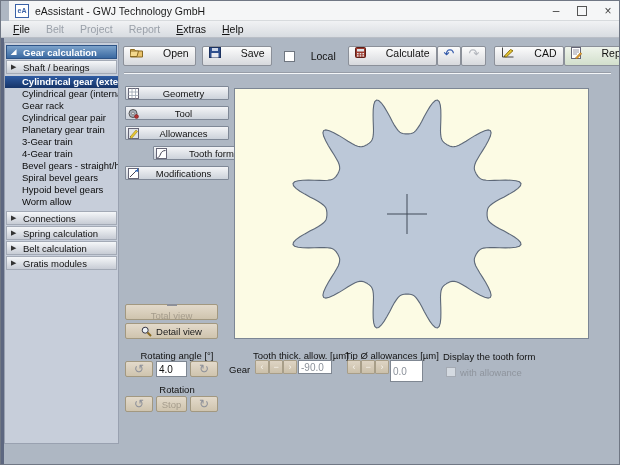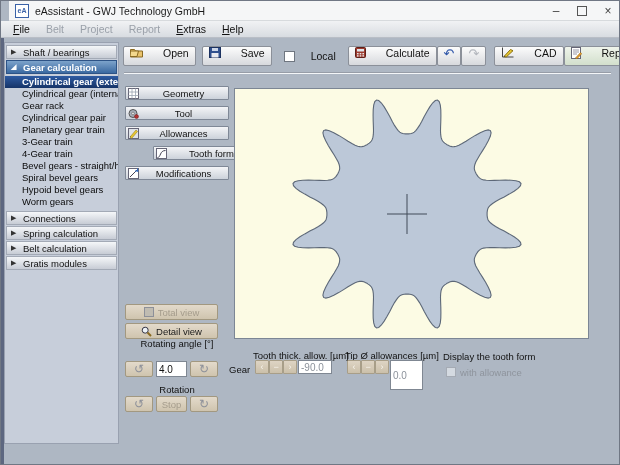--- a/index.html
+++ b/index.html
@@ -56,21 +56,21 @@
     font-size:9.5px;color:#111;box-sizing:border-box;padding:0 2px;}
   .pbtn .picon{width:11px;height:11px;flex:0 0 11px;margin-right:2px;display:flex;}
   .pbtn .plabel{flex:1;text-align:center;}
   
   .canvas{position:absolute;left:233px;top:87px;width:355px;height:251px;
     background:#fcfbe4;border:1px solid #7c8694;box-sizing:border-box;}
   
   .bbtn{position:absolute;display:flex;align-items:center;justify-content:center;
     background:linear-gradient(#e3dacb,#cfc4ae);border:1px solid #a29880;border-radius:2px;
     font-size:9.5px;color:#1a1a1a;box-sizing:border-box;gap:4px;}
-  .bbtn.disabled{color:#a59c8c;}
+  .bbtn.disabled{color:#a59c8c;flex-direction:column;}
   .bbtn .rglyph{font-size:12px;line-height:1;color:#8d9099;}
   .view-icon-sq{width:8px;height:8px;border:1px solid #8d9099;background:#c0bcb2;display:inline-block;}
   
   .ctl-label{position:absolute;font-size:9.5px;color:#111;white-space:nowrap;}
   .ctl-label.center{text-align:center;}
   .ctl-label.disabled{color:#8e949d;}
   .tinput{position:absolute;height:16px;font-size:10px;font-family:"Liberation Sans",sans-serif;
     border:1px solid #7f8792;background:#fff;box-sizing:border-box;padding:0 2px;color:#111;}
   .tinput.dis{color:#8c929b;}
   .spin{position:absolute;width:13px;height:14px;font-size:9px;color:#f7f4ec;
@@ -98,40 +98,40 @@
     <span class="menu-item disabled">Belt</span>
     <span class="menu-item disabled">Project</span>
     <span class="menu-item disabled">Report</span>
     <span class="menu-item mnu">Extras</span>
     <span class="menu-item mnu">Help</span>
   </div>
 
   <div class="edge-strip"></div>
 
   <div class="sidebar">
-    <div class="acc-header">
-      <span class="arr">▶</span>
-      <span>Shaft / bearings</span>
-    </div>
     <div class="acc-header active">
       <span class="arr">◢</span>
       <span>Gear calculation</span>
+    </div>
+    <div class="acc-header">
+      <span class="arr">▶</span>
+      <span>Shaft / bearings</span>
     </div>
     <div style="padding:2px 0;">
       <div class="acc-item selected">Cylindrical gear (external)</div>
       <div class="acc-item">Cylindrical gear (internal)</div>
       <div class="acc-item">Gear rack</div>
       <div class="acc-item">Cylindrical gear pair</div>
       <div class="acc-item">Planetary gear train</div>
       <div class="acc-item">3-Gear train</div>
       <div class="acc-item">4-Gear train</div>
       <div class="acc-item">Bevel gears - straight/helical</div>
       <div class="acc-item">Spiral bevel gears</div>
       <div class="acc-item">Hypoid bevel gears</div>
-      <div class="acc-item">Worm gears</div>
+      <div class="acc-item">Worm allow</div>
     </div>
     <div class="acc-header">
       <span class="arr">▶</span>
       <span>Connections</span>
     </div>
     <div class="acc-header">
       <span class="arr">▶</span>
       <span>Spring calculation</span>
     </div>
     <div class="acc-header">
@@ -285,42 +285,42 @@
     <span>Total view</span>
   </button>
   <button class="bbtn" style="left:124px;top:322px;width:93px;height:16px;">
     <svg width="11" height="11" viewBox="0 0 11 11">
         <circle cx="4.2" cy="4.2" r="3" fill="#eef2f6" stroke="#334"></circle>
         <line x1="6.5" y1="6.5" x2="10" y2="10" stroke="#8a6a20" stroke-width="2"></line>
       </svg>
     <span>Detail view</span>
   </button>
 
-  <div class="ctl-label center" style="left:124px;top:337px;width:104px;">Rotating angle [°]</div>
+  <div class="ctl-label center" style="left:124px;top:349px;width:104px;">Rotating angle [°]</div>
   <button class="bbtn" style="left:124px;top:360px;width:28px;height:16px;">
     <span class="rglyph">↺</span>
   </button>
   <input class="tinput" style="left: 155px; top: 360px; width: 31px;" value="4.0">
   <button class="bbtn" style="left:189px;top:360px;width:28px;height:16px;">
     <span class="rglyph">↻</span>
   </button>
 
   <div class="ctl-label" style="left:228px;top:363px;">Gear</div>
 
   <div class="ctl-label" style="left:252px;top:349px;">Tooth thick. allow. [µm]</div>
   <button class="spin" style="left:254px;top:359px;">‹</button>
   <button class="spin" style="left:268px;top:359px;">−</button>
   <button class="spin" style="left:282px;top:359px;">›</button>
   <input class="tinput dis" style="left: 297px; top: 359px; width: 34px; height: 14px;" value="-90.0">
 
   <div class="ctl-label" style="left:344px;top:349px;">Tip Ø allowances [µm]</div>
   <button class="spin" style="left:346px;top:359px;">‹</button>
   <button class="spin" style="left:360px;top:359px;">−</button>
   <button class="spin" style="left:374px;top:359px;">›</button>
-  <input class="tinput dis" style="left: 389px; top: 359px; width: 33px; height: 30px;" value="0.0">
+  <input class="tinput dis" style="left: 389px; top: 359px; width: 33px; height: 22px;" value="0.0">
 
   <div class="ctl-label" style="left:442px;top:350px;">Display the tooth form</div>
   <span class="cb-dis" style="left:445px;top:366px;"></span>
   <div class="ctl-label disabled" style="left:459px;top:366px;">with allowance</div>
 
   <div class="ctl-label center" style="left:124px;top:383px;width:104px;">Rotation</div>
   <button class="bbtn" style="left:124px;top:395px;width:28px;height:16px;">
     <span class="rglyph">↺</span>
   </button>
   <button class="bbtn disabled" style="left:155px;top:395px;width:31px;height:16px;">Stop</button>

